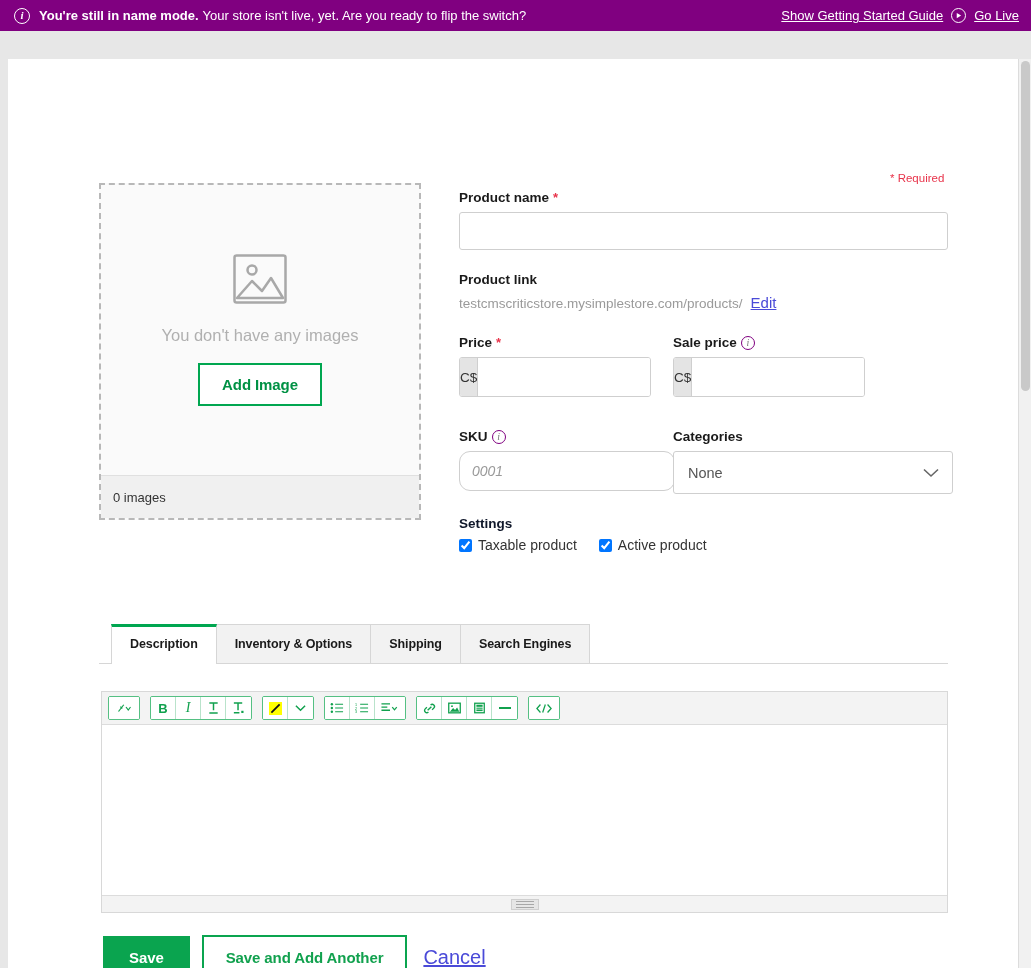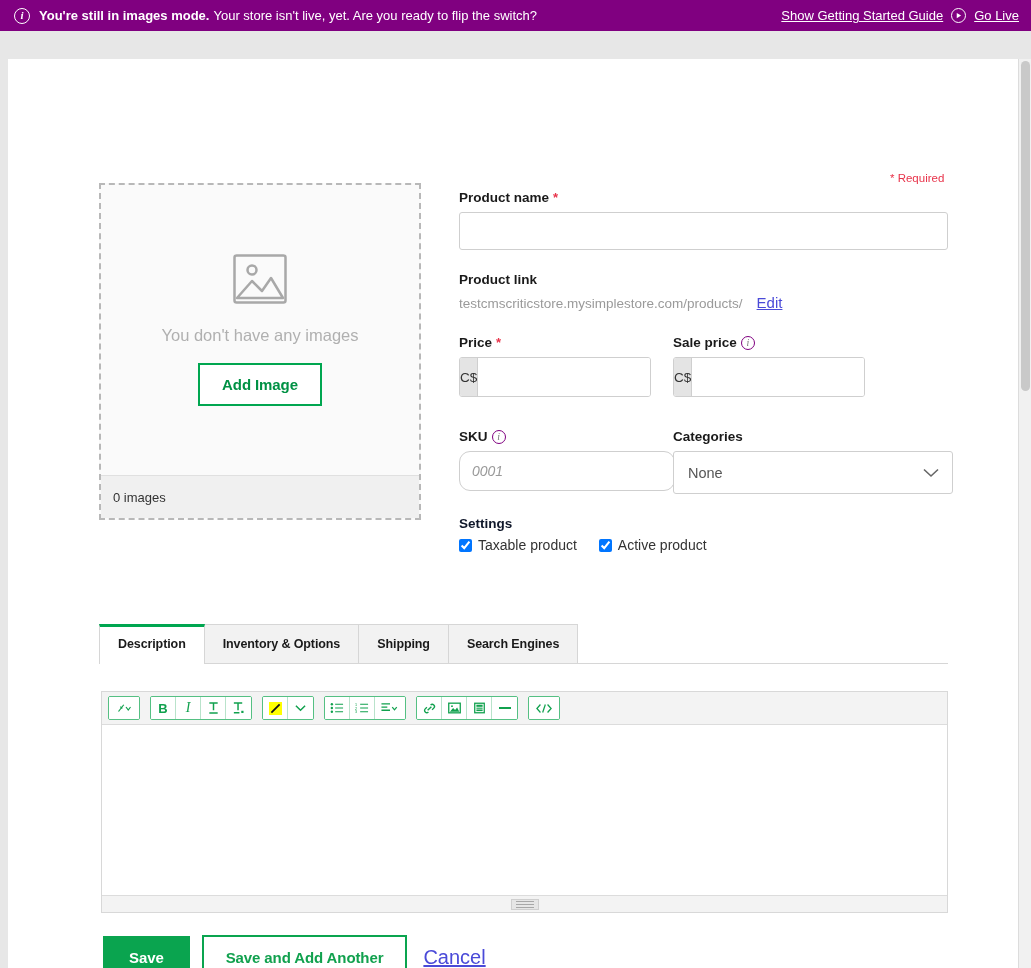--- a/index.html
+++ b/index.html
@@ -119,21 +119,21 @@
     cursor: pointer;
   }
   .text-input {
     width: 489px; height: 38px;
     border: 1px solid #cfcfcf; border-radius: 3px;
     background: #fff; font-size: 14px; padding: 0 10px;
     font-family: "Liberation Sans", sans-serif;
     outline: none;
   }
   .product-link-row {
-    display: flex; align-items: baseline; gap: 14px;
+    display: flex; align-items: baseline; gap: 8px;
     margin-top: 4px;
   }
   .product-link-url { font-size: 13.5px; color: #9a9a9a; }
   .edit-link {
     font-size: 15px; color: #4a4ad8; text-decoration: underline;
     cursor: pointer;
   }
 
   .row2 { display: flex; gap: 22px; }
   .col-half { width: 192px; }
@@ -177,21 +177,21 @@
   }
   .checks-row { display: flex; align-items: center; gap: 22px; }
   .check-item {
     display: flex; align-items: center; gap: 6px;
     font-size: 14px; color: #333; cursor: pointer;
   }
   .check-item input { margin: 0; cursor: pointer; }
 
   
   .tabs-area { position: absolute; left: 91px; top: 565px; width: 849px; }
-  .tabs-row { display: flex; align-items: center; position: relative; }
+  .tabs-row { display: flex; align-items: center; position: relative; margin-left: 12px; }
   .tab {
     font-size: 12.5px; font-weight: bold; color: #1a1a1a;
     padding: 12px 18px; background: #f2f2f2;
     border: 1px solid #d6d6d6; border-bottom: none;
     cursor: pointer; position: relative; top: 0;
     letter-spacing: -0.1px;
   }
   .tab + .tab { border-left: none; }
   .tab.active {
     background: #ffffff; border-top: 3px solid #00a650;
@@ -271,21 +271,21 @@
   .cancel-link {
     color: #4a4ad8; text-decoration: underline; font-size: 20px;
     cursor: pointer; margin-left: 4px;
   }
 </style>
 </head>
 <body>
 
 <div class="setup-banner">
   <span class="banner-info-icon">i</span>
-  <span class="banner-strong">You're still in images mode.</span>
+  <span class="banner-strong">You're still in name mode.</span>
   <span class="banner-rest">Your store isn't live, yet. Are you ready to flip the switch?</span>
   <span class="banner-right">
     <span class="banner-link">Show Getting Started Guide</span>
     <span class="golive-icon">
       <svg width="7" height="7" viewBox="0 0 8 8">
           <polygon points="2,1 7,4 2,7" fill="#ffffff"></polygon>
         </svg>
     </span>
     <span class="banner-link">Go Live</span>
   </span>

